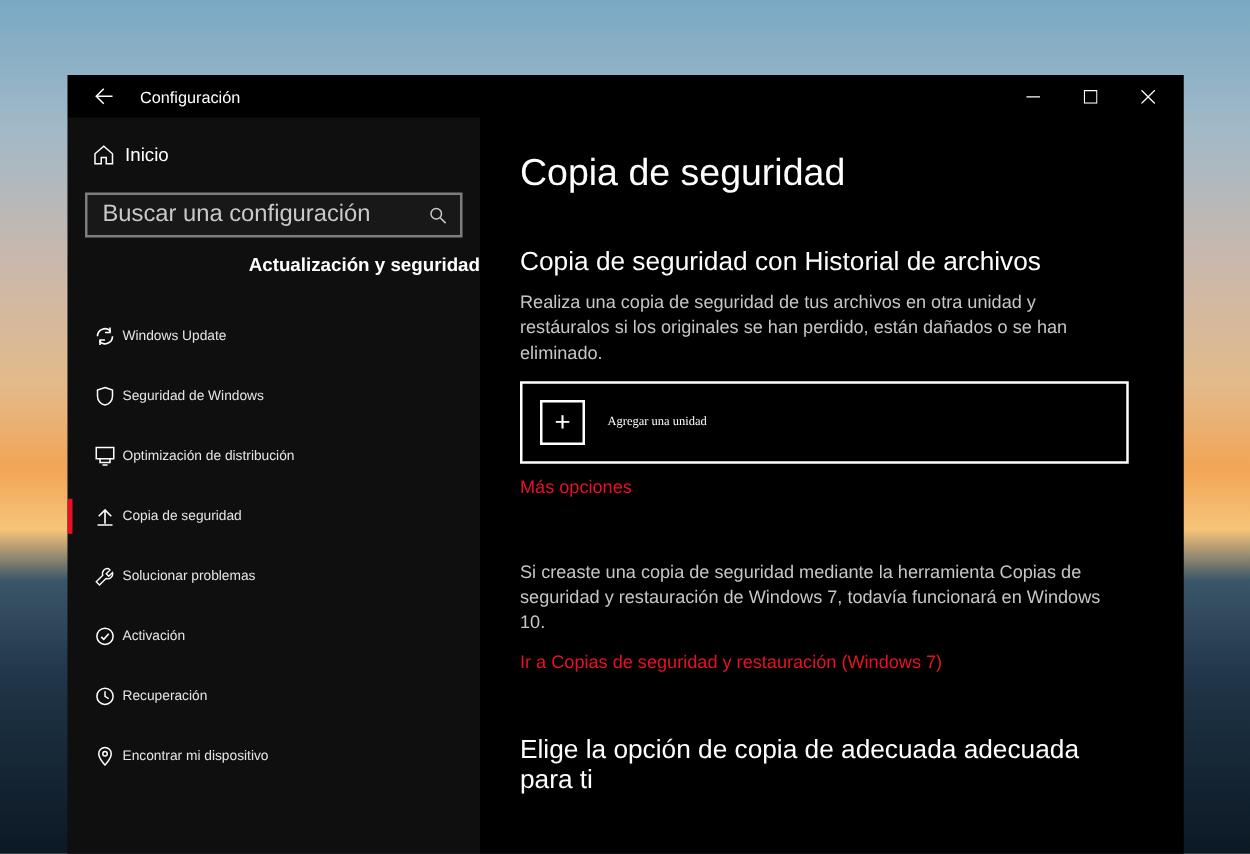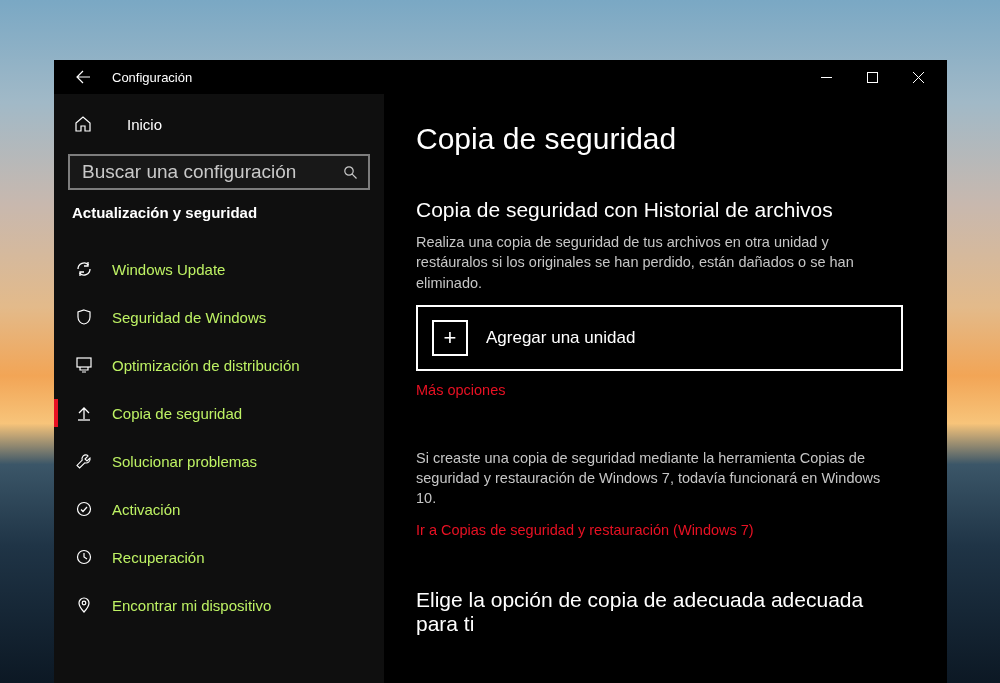--- a/index.html
+++ b/index.html
@@ -47,49 +47,50 @@
     width: 330px;
     background: rgba(255,255,255,0.06);
     padding: 8px 0 0 0;
     position: relative;
     display: flex; flex-direction: column;
   }
   .home-row {
     display: flex; align-items: center;
     height: 44px;
     padding-left: 20px;
-    gap: 35px;
+    gap: 8px;
     font-size: 15px;
   }
   .searchwrap {
     margin: 8px 14px 14px 14px;
   }
   .search {
     height: 36px;
     display: flex; align-items: center;
     border: 2px solid #7d7d7d;
     background: rgba(255,255,255,0.04);
     padding: 0 10px 0 12px;
     color: #c9c9c9;
   }
   .search .ph { flex: 1; font-size: 19px; color: #c9c9c9; }
   .category {
     padding: 0 0 6px 18px;
     font-size: 15px;
     font-weight: 600;
     color: #fff;
+    text-align: right;
   }
   .nav { margin-top: 18px; flex: 1; overflow: hidden; }
   .nav-item {
     display: flex; align-items: center;
     height: 48px;
     padding-left: 20px;
-    gap: 18px;
-    font-size: 15px;
-    color: #bef264;
+    gap: 4px;
+    font-size: 11px;
+    color: #e5e5e5;
     position: relative;
   }
   .nav-item .icon { width: 20px; display:flex; align-items:center; justify-content:center; }
   .nav-item.active::before {
     content: "";
     position: absolute;
     left: 0; top: 10px; bottom: 10px;
     width: 4px;
     background: #e81123;
   }
@@ -110,21 +111,21 @@
     padding: 0 14px;
     gap: 18px;
     margin-bottom: 10px;
   }
   .addbtn .plusbox {
     width: 36px; height: 36px;
     border: 2px solid #fff;
     display: flex; align-items: center; justify-content: center;
     font-size: 22px; font-weight: 200;
   }
-  .addbtn .lbl { font-size: 17px; }
+  .addbtn .lbl { font-size: 10px; font-family: Liberation Serif, serif; }
   .link { font-size: 14.5px; color: #e81123; margin-bottom: 28px; display: inline-block; }
   .section { margin-bottom: 22px; max-width: 520px; }
   svg { display: block; }
 </style>
 </head>
 <body>
 
 <div class="window">
   <div class="titlebar">
     <div class="back">

